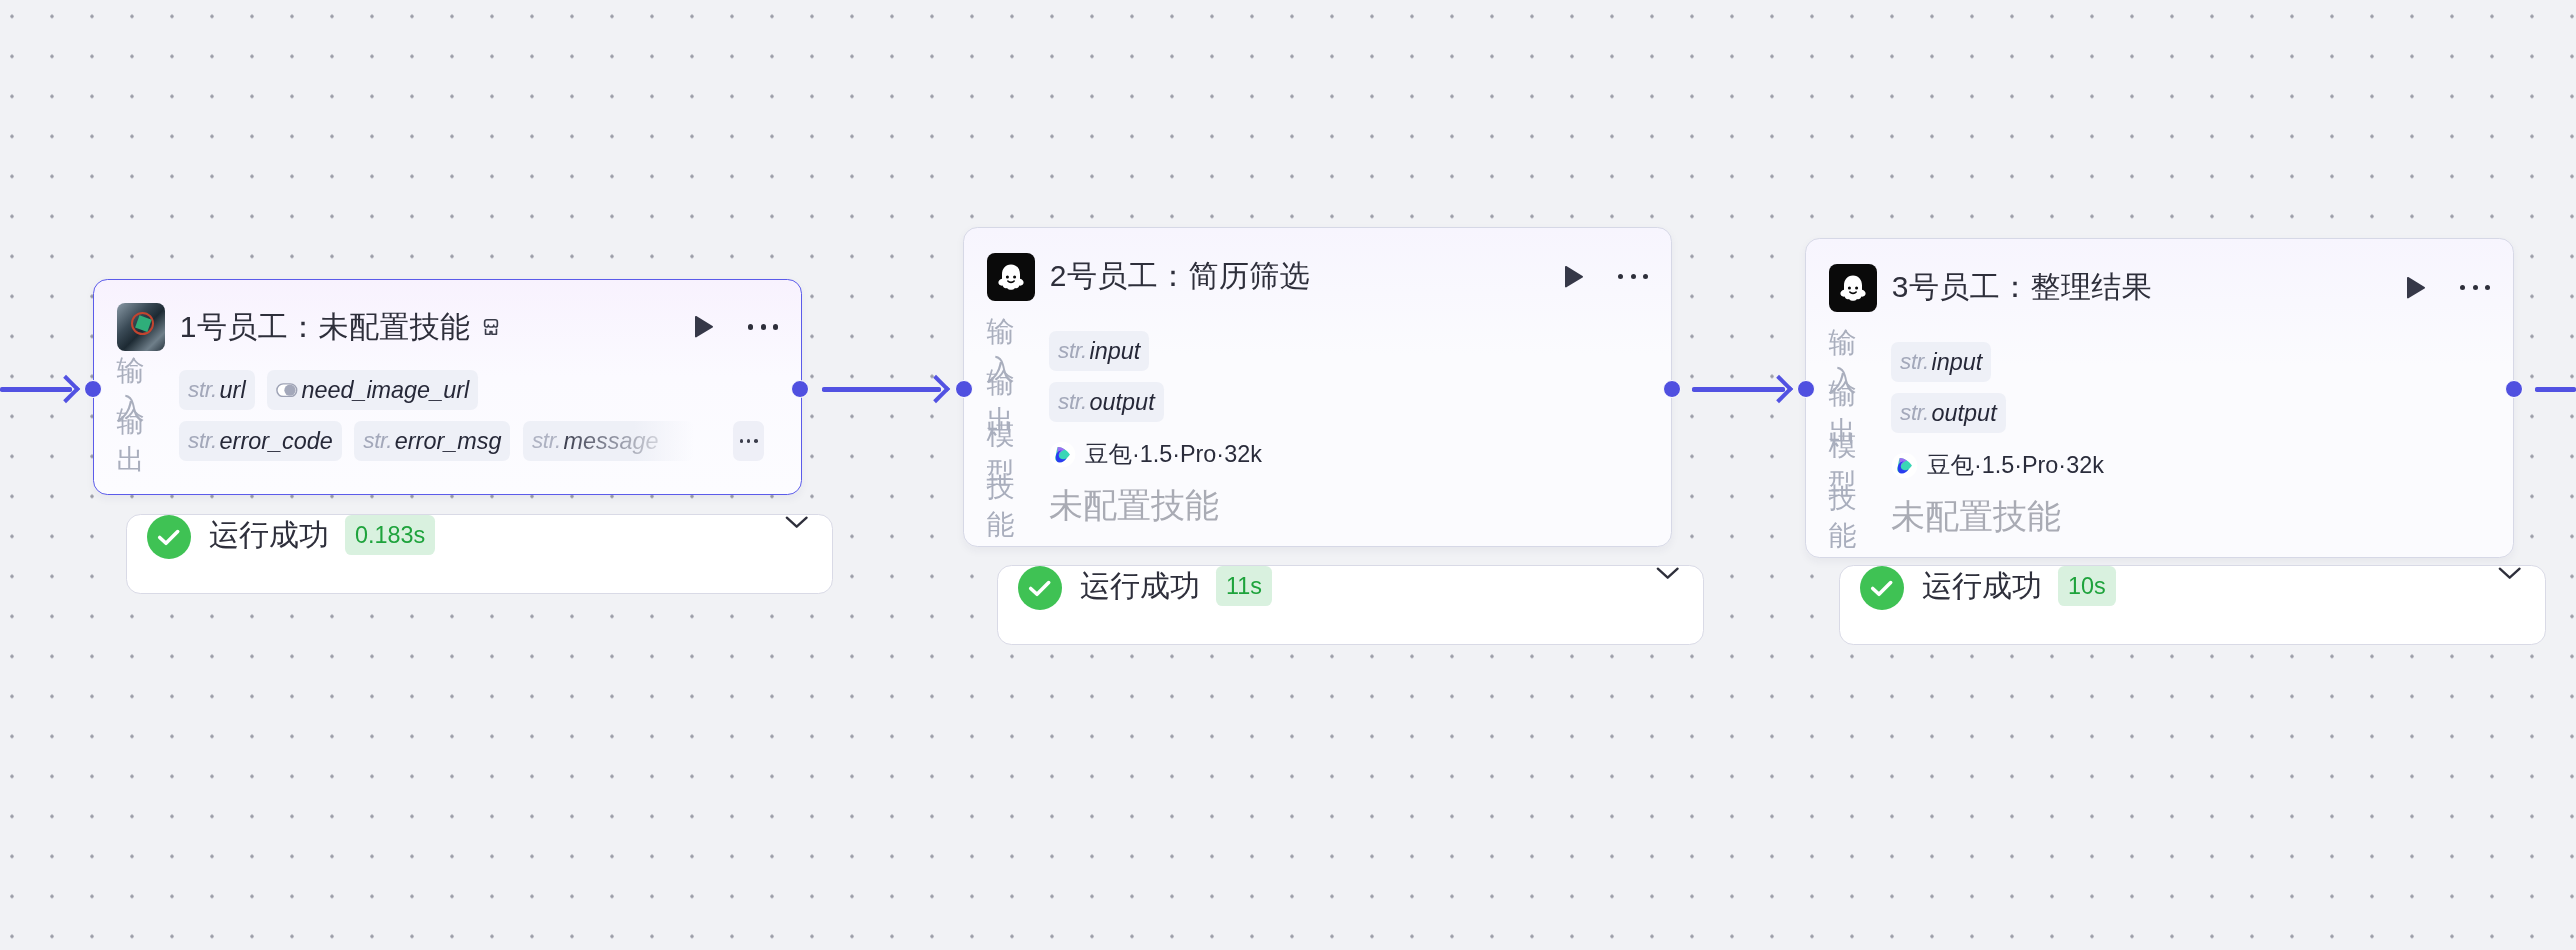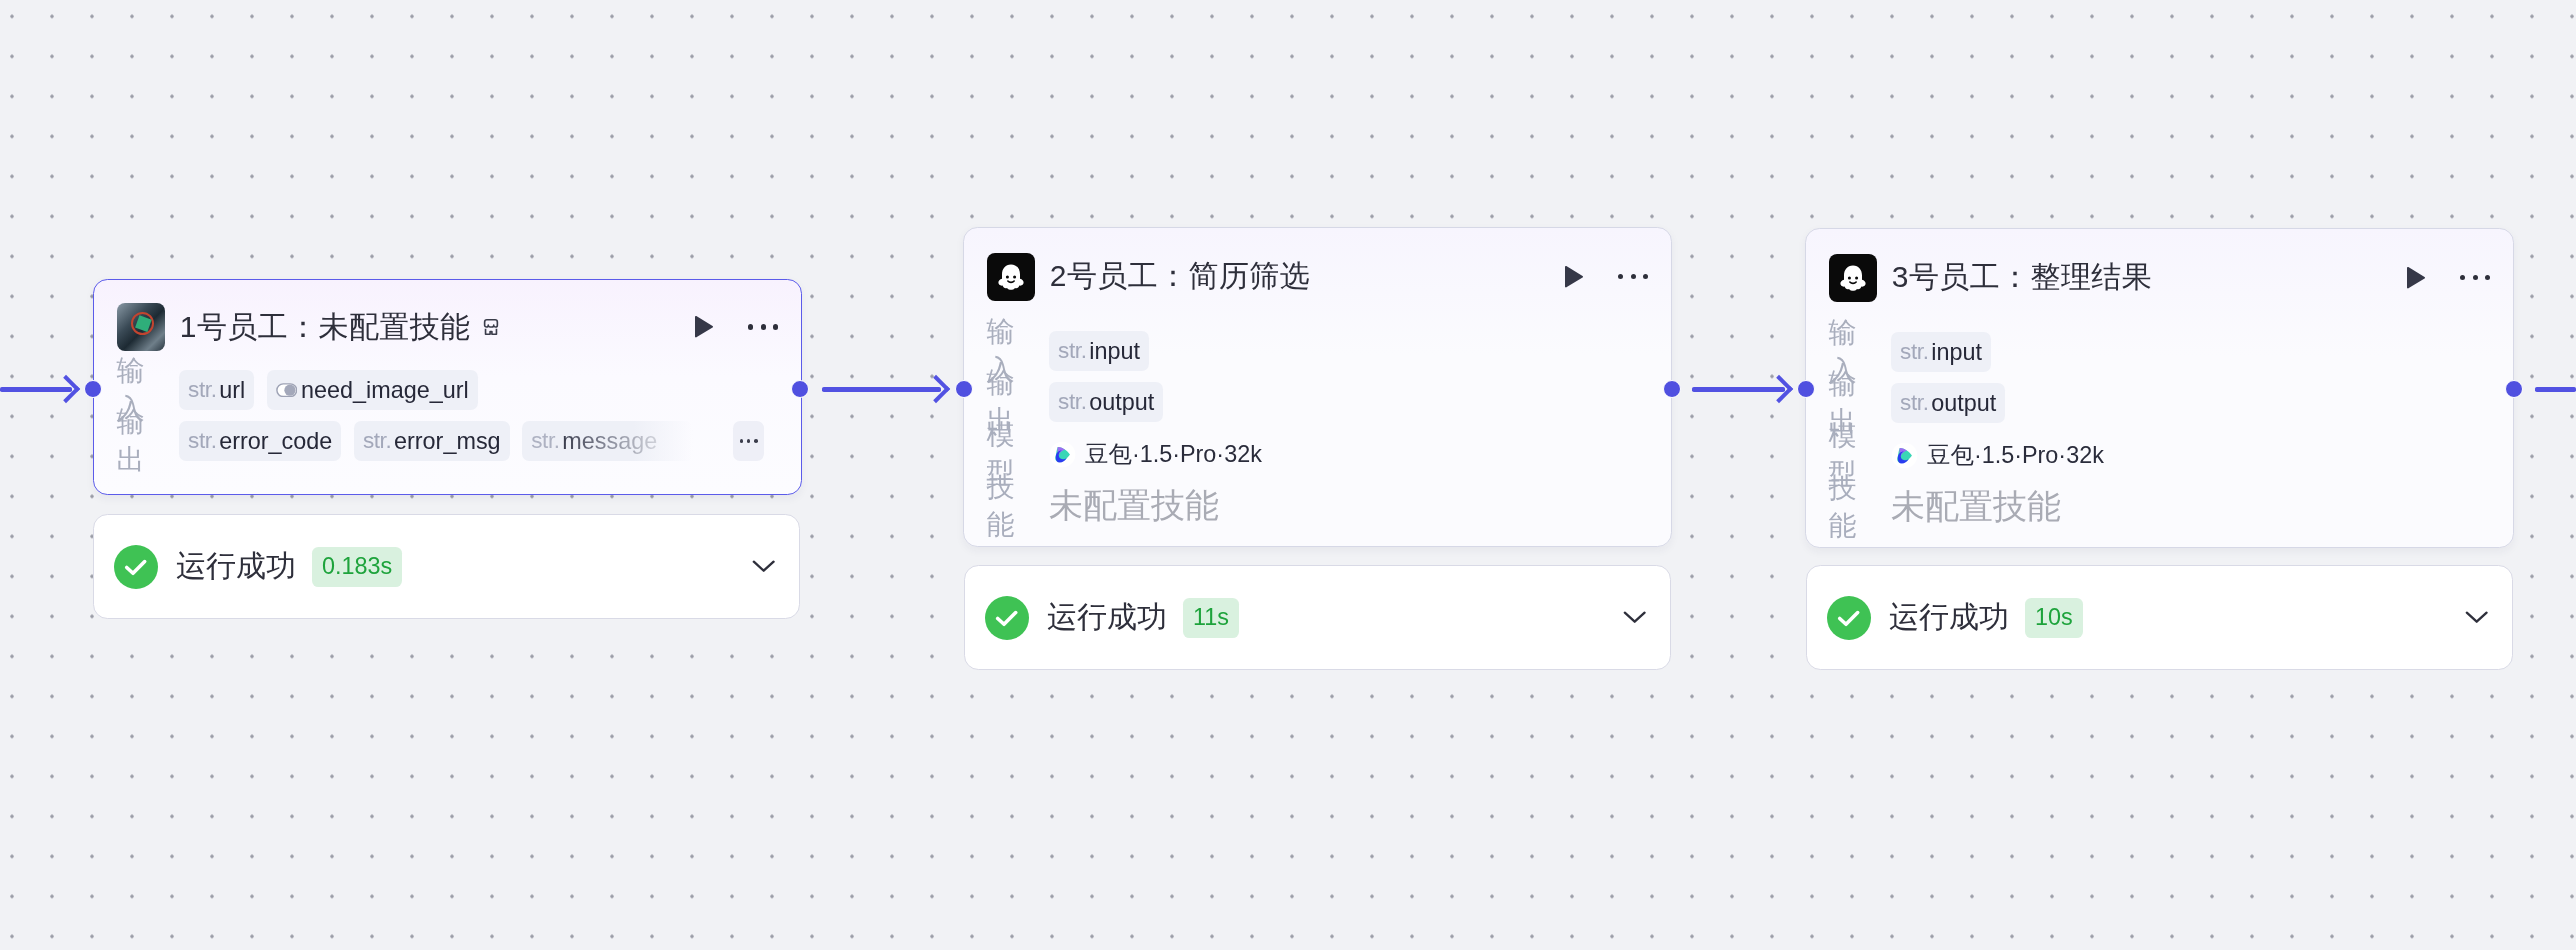--- a/index.html
+++ b/index.html
@@ -26,32 +26,32 @@
   .avatar.photo::after { content:""; position:absolute; left:20px; top:14.4px; width:12.6px; height:12.6px; background:#2fae7a; transform:rotate(20deg); }
   .avatar.ghost { background:#0a0a0a; display:flex; align-items:center; justify-content:center; }
   .title { margin-left:15.3px; font-size:30px; color:#2e2f3b; white-space:nowrap; letter-spacing:0.4px; }
   .title-icon { margin-left:10.8px; width:20px; height:20px; }
   .spacer { flex:1; }
   .play-btn { width:23.4px; height:27px; display:flex; align-items:center; justify-content:center; cursor:pointer; }
   .more-btn { margin-left:32px; width:30.5px; height:27px; display:flex; align-items:center; justify-content:space-between; cursor:pointer; }
   .more-btn i { width:5.4px; height:5.4px; border-radius:50%; background:#2e2f3b; display:block; }
   .row { position:absolute; left:22.5px; right:22.5px; height:40px; display:flex; align-items:center; }
   .row-label { width:41px; font-size:28px; color:#a9aebd; flex:none; margin-right:21.6px; }
-  .tag { height:40px; box-sizing:border-box; padding:0 9px; background:#eef0f7; border-radius:7.2px; display:flex; align-items:center; margin-right:12.6px; font-size:23.4px; color:#262838; white-space:nowrap; }
+  .tag { height:40px; box-sizing:border-box; padding:0 9px; background:#eef0f7; border-radius:7.2px; display:flex; align-items:center; margin-right:12.6px; font-size:23.4px; color:#262838; white-space:nowrap;font-style:italic; }
   .tag .pfx { color:#a3a8ba; margin-right:2.7px; font-size:22.5px; letter-spacing:-0.4px; }
   .tag.fade { background:linear-gradient(90deg,#eef0f7 0%,#eef0f7 65%,rgba(238,240,247,0) 100%); color:transparent; }
   .tag.fade .name { background:linear-gradient(90deg,#3a3c4c 0%,#8a8d9c 50%,#d0d2da 100%); -webkit-background-clip:text; background-clip:text; color:transparent; }
   .tag.fade .pfx { color:#aeb2c2; }
   .overflow-btn { position:absolute; right:14.4px; width:31px; height:40px; background:#eeeff7; border-radius:7.2px; display:flex; align-items:center; justify-content:center; gap:3.6px; cursor:pointer; }
   .overflow-btn i { width:3.6px; height:3.6px; border-radius:50%; background:#3b3d4c; display:block; }
   .toggle { width:21.6px; height:14.4px; position:relative; margin-right:3.6px; }
   .model-text { font-size:23.4px; color:#2a2c3b; margin-left:9px; white-space:nowrap; }
   .skill-empty { font-size:34px; color:#a9abb4; }
   .port { position:absolute; width:16px; height:16px; border-radius:50%; background:#5050e0; border:1.8px solid #ffffff; box-sizing:border-box; transform:translate(-50%,-50%); cursor:crosshair; width:18px; height:18px; }
-  .status { position:absolute; box-sizing:border-box; width:707px; height:105px; border:1.8px solid #d9dae6; border-radius:14.4px; background:#ffffff; display:flex; align-items:center; padding-left:20px; padding-right:23.4px; cursor:pointer; }
+  .status { position:absolute; box-sizing:border-box; width:707px; height:80px; border:1.8px solid #d9dae6; border-radius:14.4px; background:#ffffff; display:flex; align-items:flex-start; padding-left:20px; padding-right:23.4px; cursor:pointer;margin-left:33px; }
   .check { width:44px; height:44px; border-radius:50%; background:#3fc254; display:flex; align-items:center; justify-content:center; flex:none; }
   .status-text { margin-left:18px; font-size:30px; color:#2e2f3b; white-space:nowrap; }
   .badge { margin-left:16px; height:40px; padding:0 10px; border-radius:6.3px; background:#d9f1df; color:#1ea33c; font-size:23.4px; display:flex; align-items:center; }
   .chev { width:23.4px; height:14.4px; }
   .edge { position:absolute; height:4.5px; background:#5252e2; border-radius:1.8px; }
   .arrowhead { position:absolute; width:20px; height:20px; border-top:4.5px solid #5252e2; border-right:4.5px solid #5252e2; box-sizing:border-box; transform:rotate(45deg); }
 </style>
 </head>
 <body>
 
@@ -213,21 +213,21 @@
       </svg>
   </div>
   <span class="status-text">运行成功</span>
   <span class="badge">11s</span>
   <div class="spacer"></div>
   <svg class="chev" viewBox="0 0 26 16">
       <path d="M2 3 L13 13 L24 3" fill="none" stroke="#2e2f3b" stroke-width="2.6" stroke-linecap="round" stroke-linejoin="round"></path>
     </svg>
 </div>
 
-<div class="card" style="left:1805px; top:228px; height:320px;">
+<div class="card" style="left:1805px; top:238px; height:320px;">
   <div class="card-header" style="top:24px;">
     <div class="avatar ghost">
       <svg width="36" height="36" viewBox="0 0 40 40">
           <use href="#ghost"></use>
         </svg>
     </div>
     <span class="title">3号员工：整理结果</span>
     <div class="spacer"></div>
     <div class="play-btn">
       <svg width="20" height="23.4" viewBox="0 0 22 26">

